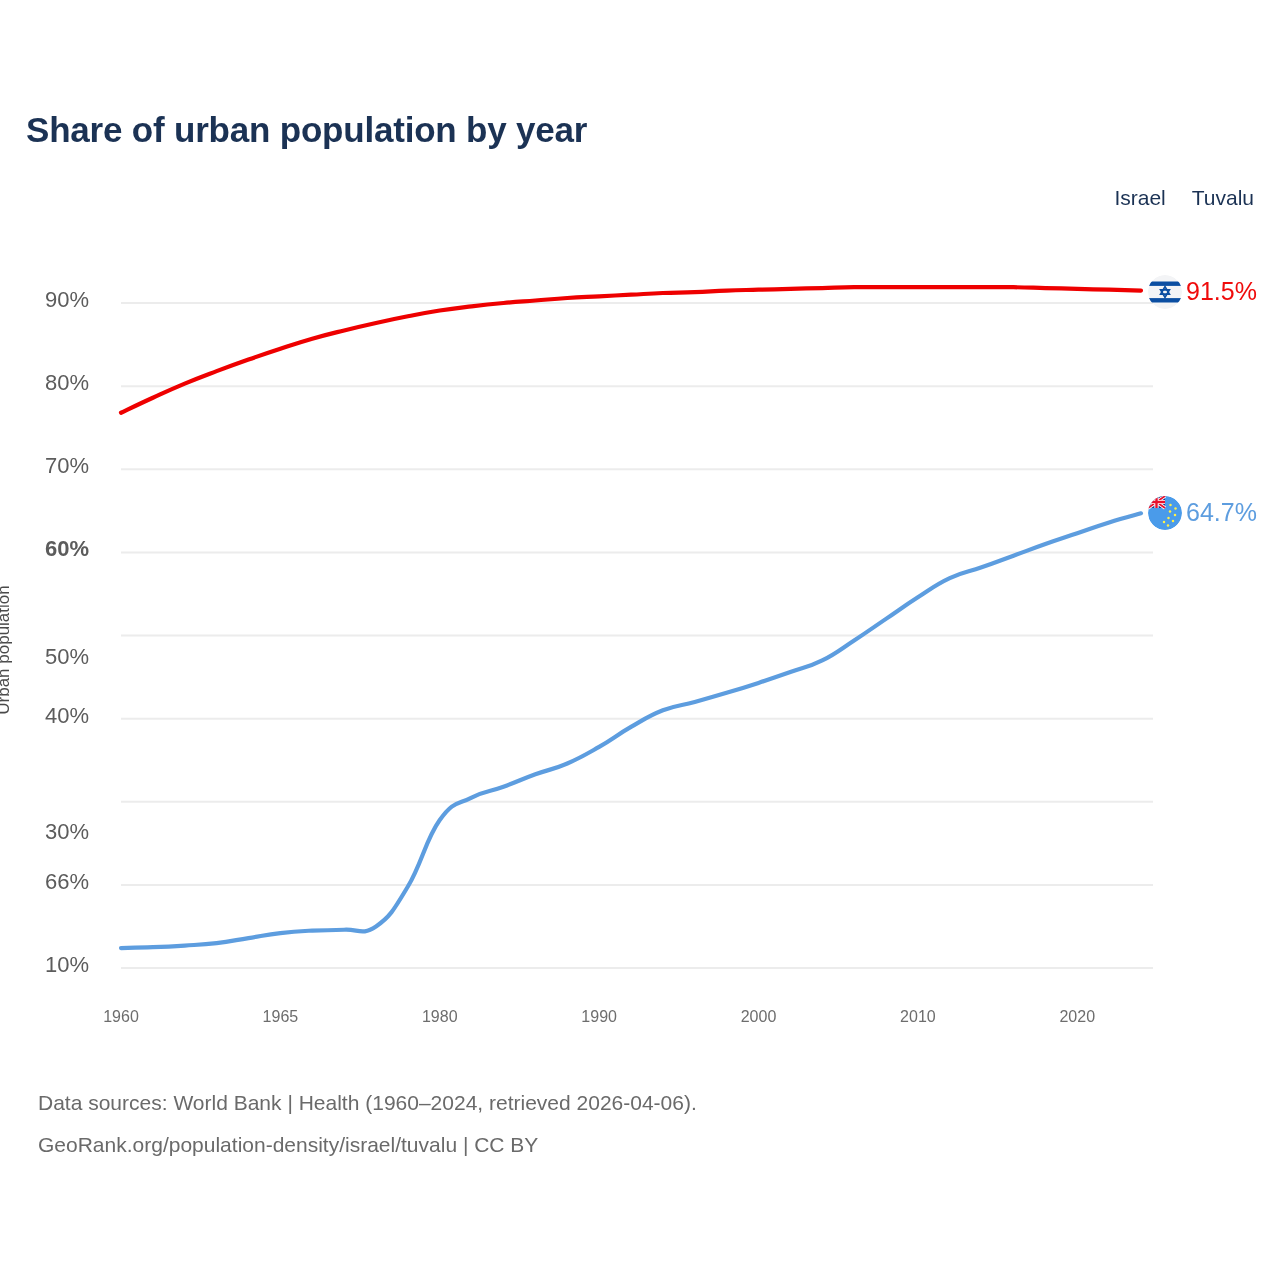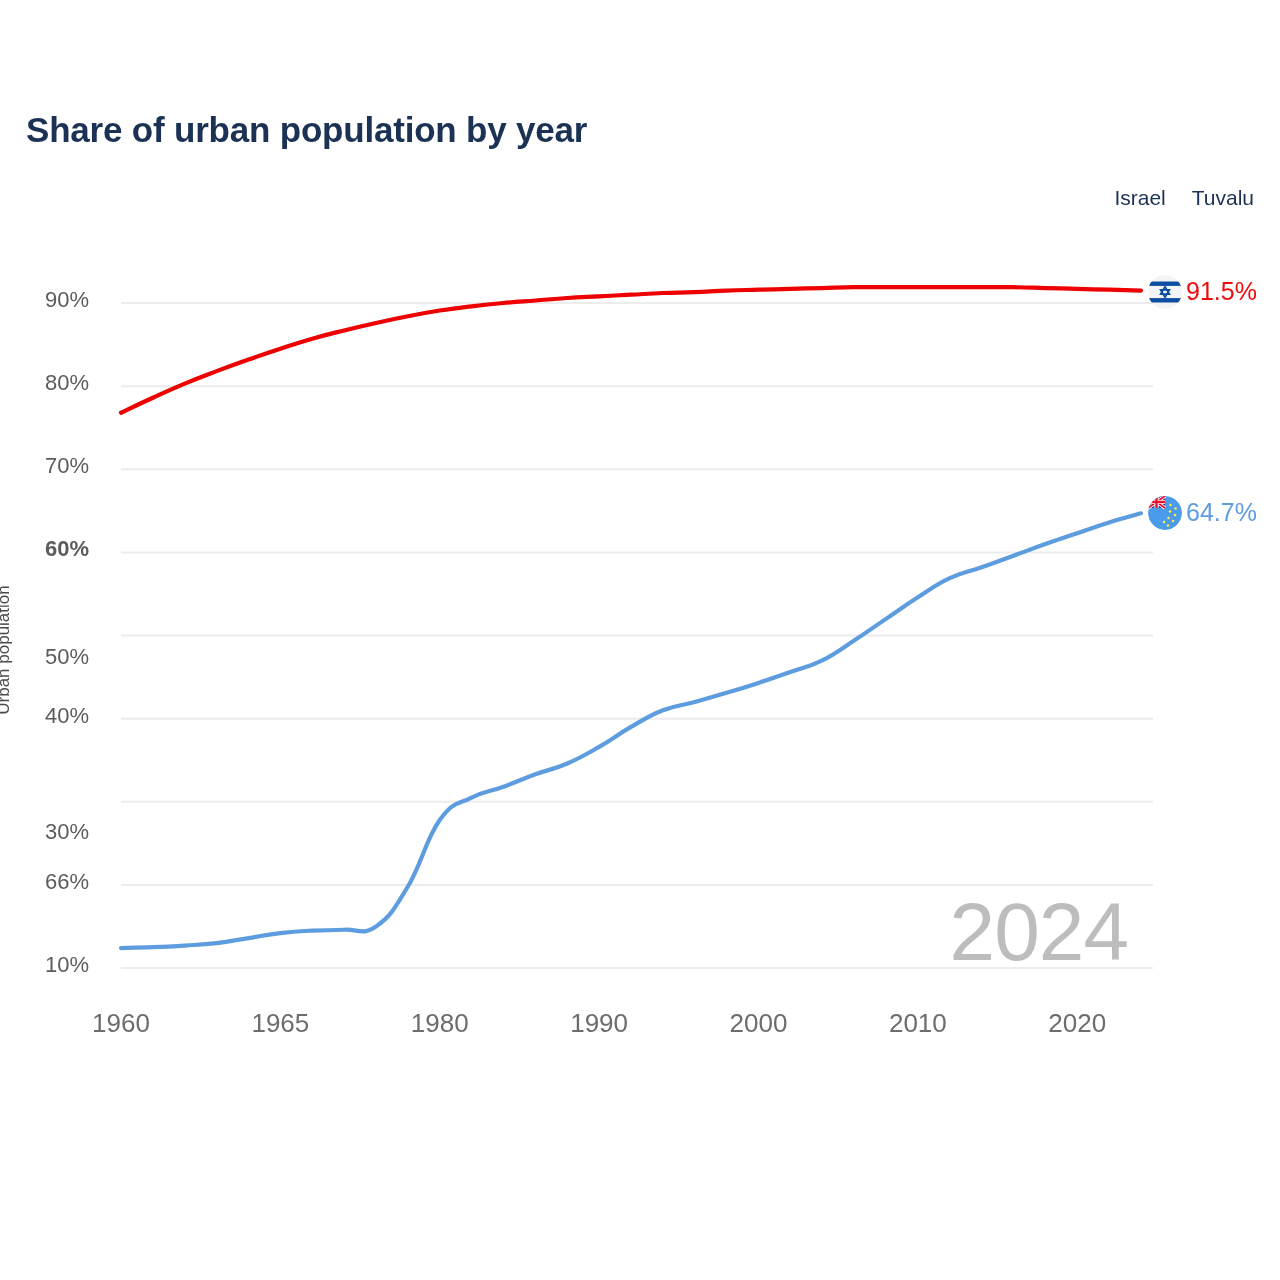--- a/index.html
+++ b/index.html
@@ -89,21 +89,21 @@
     width: 90px;
     text-align: center;
     font-size: 22px;
     color: #5c5c5c;
     white-space: nowrap;
   }
   .xtick {
     position: absolute;
     width: 120px;
     text-align: center;
-    font-size: 26px;
+    font-size: 16px;
     color: #6d6d6d;
     white-space: nowrap;
   }
 
   .watermark {
     position: absolute;
     right: 152px;
     top: 885px;
     font-size: 82px;
     font-weight: normal;
@@ -200,21 +200,20 @@
   <div id="xtick-layer">
       <div class="xtick" style="left: 61px; top: 1008px;">1960</div>
       <div class="xtick" style="left: 220.375px; top: 1008px;">1965</div>
       <div class="xtick" style="left: 379.75px; top: 1008px;">1980</div>
       <div class="xtick" style="left: 539.125px; top: 1008px;">1990</div>
       <div class="xtick" style="left: 698.5px; top: 1008px;">2000</div>
       <div class="xtick" style="left: 857.875px; top: 1008px;">2010</div>
       <div class="xtick" style="left: 1017.25px; top: 1008px;">2020</div>
     </div>
 
-  <div class="watermark">2024</div>
 
   <div class="flag-marker flag-israel">
     <svg viewBox="0 0 34 34" width="34" height="34">
       <circle cx="17" cy="17" r="17" fill="#f3f4f6"></circle>
       <rect x="0" y="6.5" width="34" height="4.4" fill="#0b4ea2"></rect>
       <rect x="0" y="23.1" width="34" height="4.4" fill="#0b4ea2"></rect>
       <path d="M17 11.6 L21.4 19.2 L12.6 19.2 Z" fill="none" stroke="#0b4ea2" stroke-width="1.7"></path>
       <path d="M17 22.4 L12.6 14.8 L21.4 14.8 Z" fill="none" stroke="#0b4ea2" stroke-width="1.7"></path>
     </svg>
   </div>
@@ -237,14 +236,18 @@
         <circle cx="27" cy="19" r="1.25"></circle>
         <circle cx="20.5" cy="22" r="1.25"></circle>
         <circle cx="25" cy="25" r="1.25"></circle>
         <circle cx="16" cy="26" r="1.25"></circle>
         <circle cx="20" cy="29.5" r="1.25"></circle>
       </g>
     </svg>
   </div>
   <div class="endlabel tuvalu">64.7%</div>
 
+  <div class="footer">
+    <div>Data sources: World Bank | Health (1960–2024, retrieved 2026-04-06).</div>
+    <div>GeoRank.org/population-density/israel/tuvalu | CC BY</div>
+  </div>
 
 </div>
 
 </body></html>

